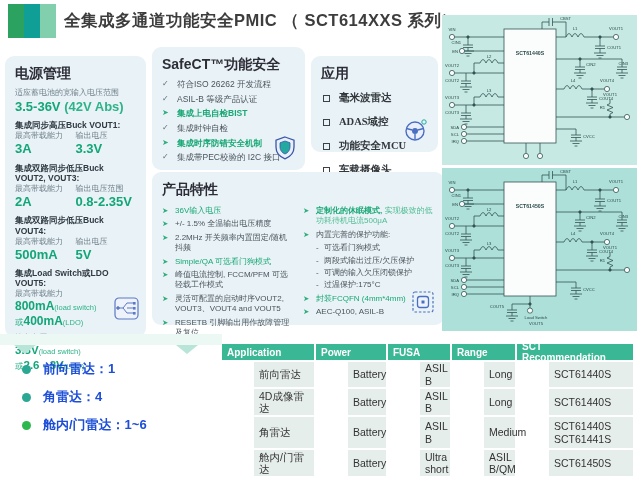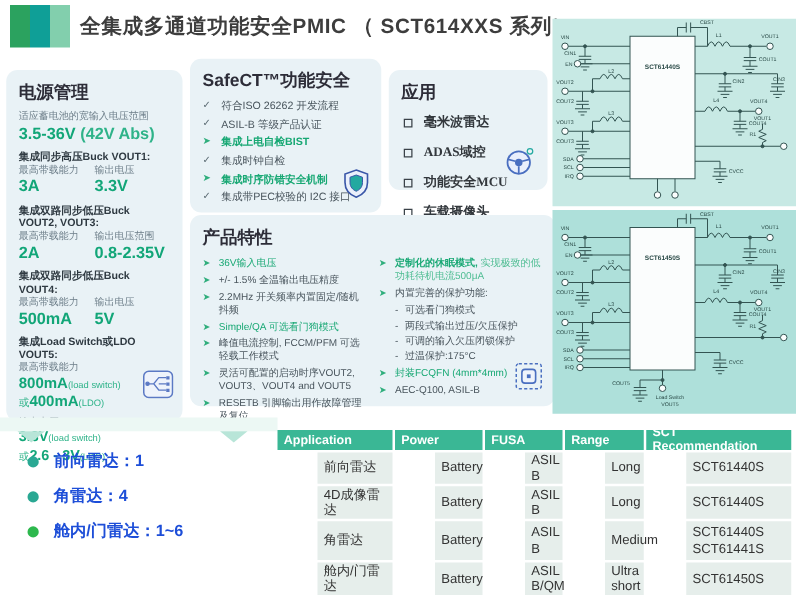--- a/index.html
+++ b/index.html
@@ -544,18 +544,18 @@
 
     <div class="td">角雷达</div>
     <div class="td">Battery</div>
     <div class="td">ASIL B</div>
     <div class="td">Medium</div>
     <div class="td">SCT61440S
 SCT61441S</div>
 
     <div class="td">舱内/门雷达</div>
     <div class="td">Battery</div>
+    <div class="td">Ultra short</div>
     <div class="td">ASIL B/QM</div>
-    <div class="td">Ultra short</div>
     <div class="td">SCT61450S</div>
   </div>
 
 </div>
 
 </body></html>

